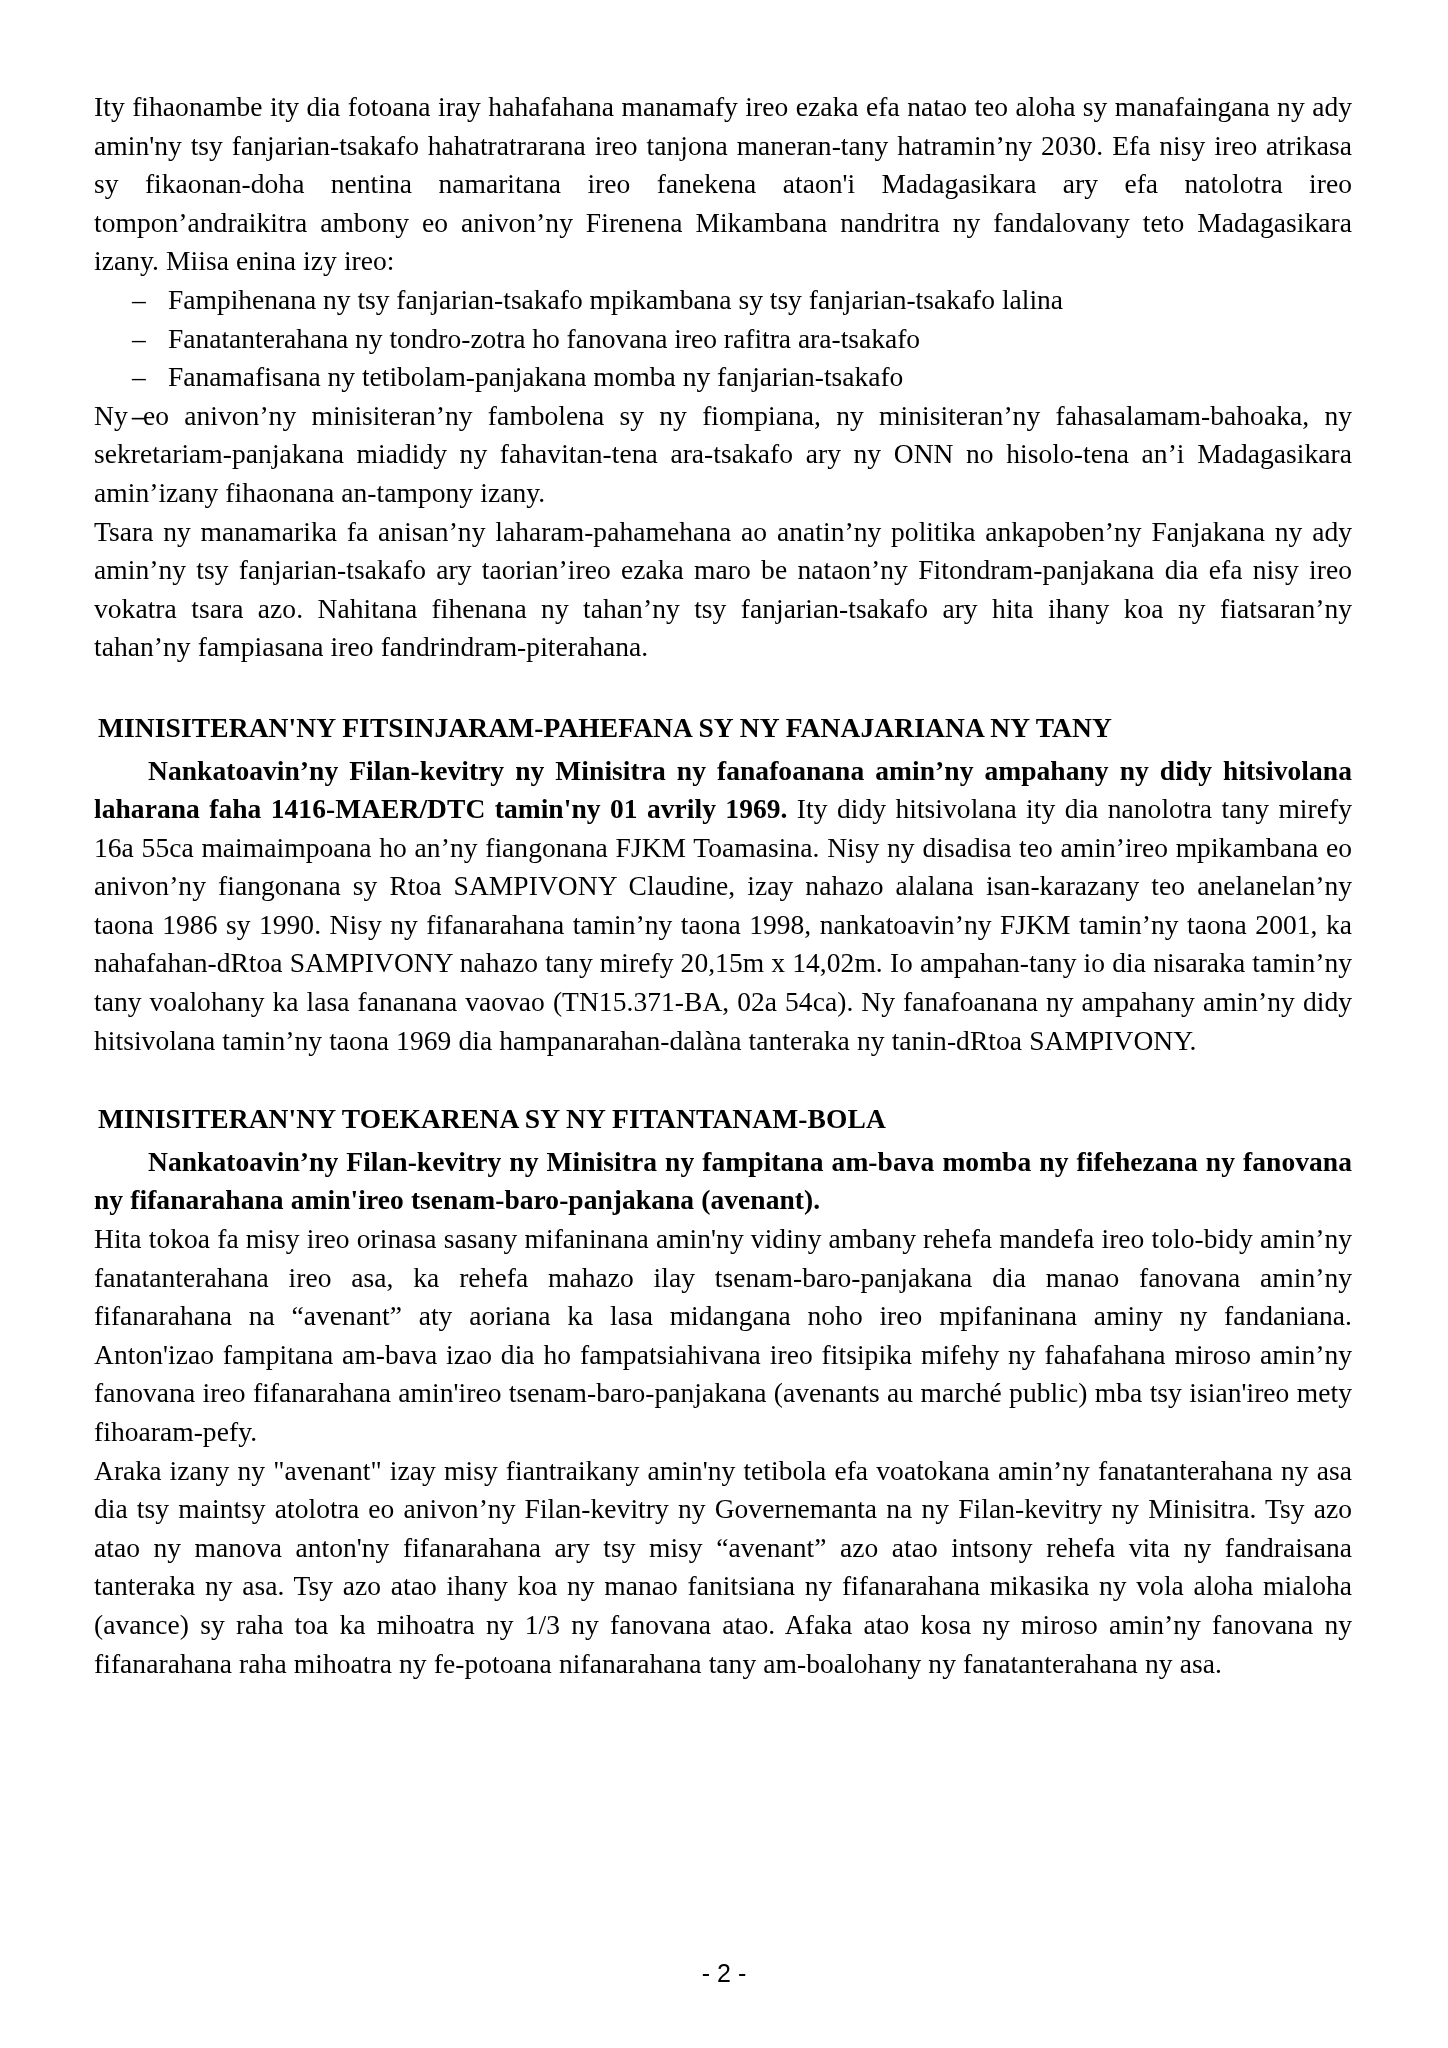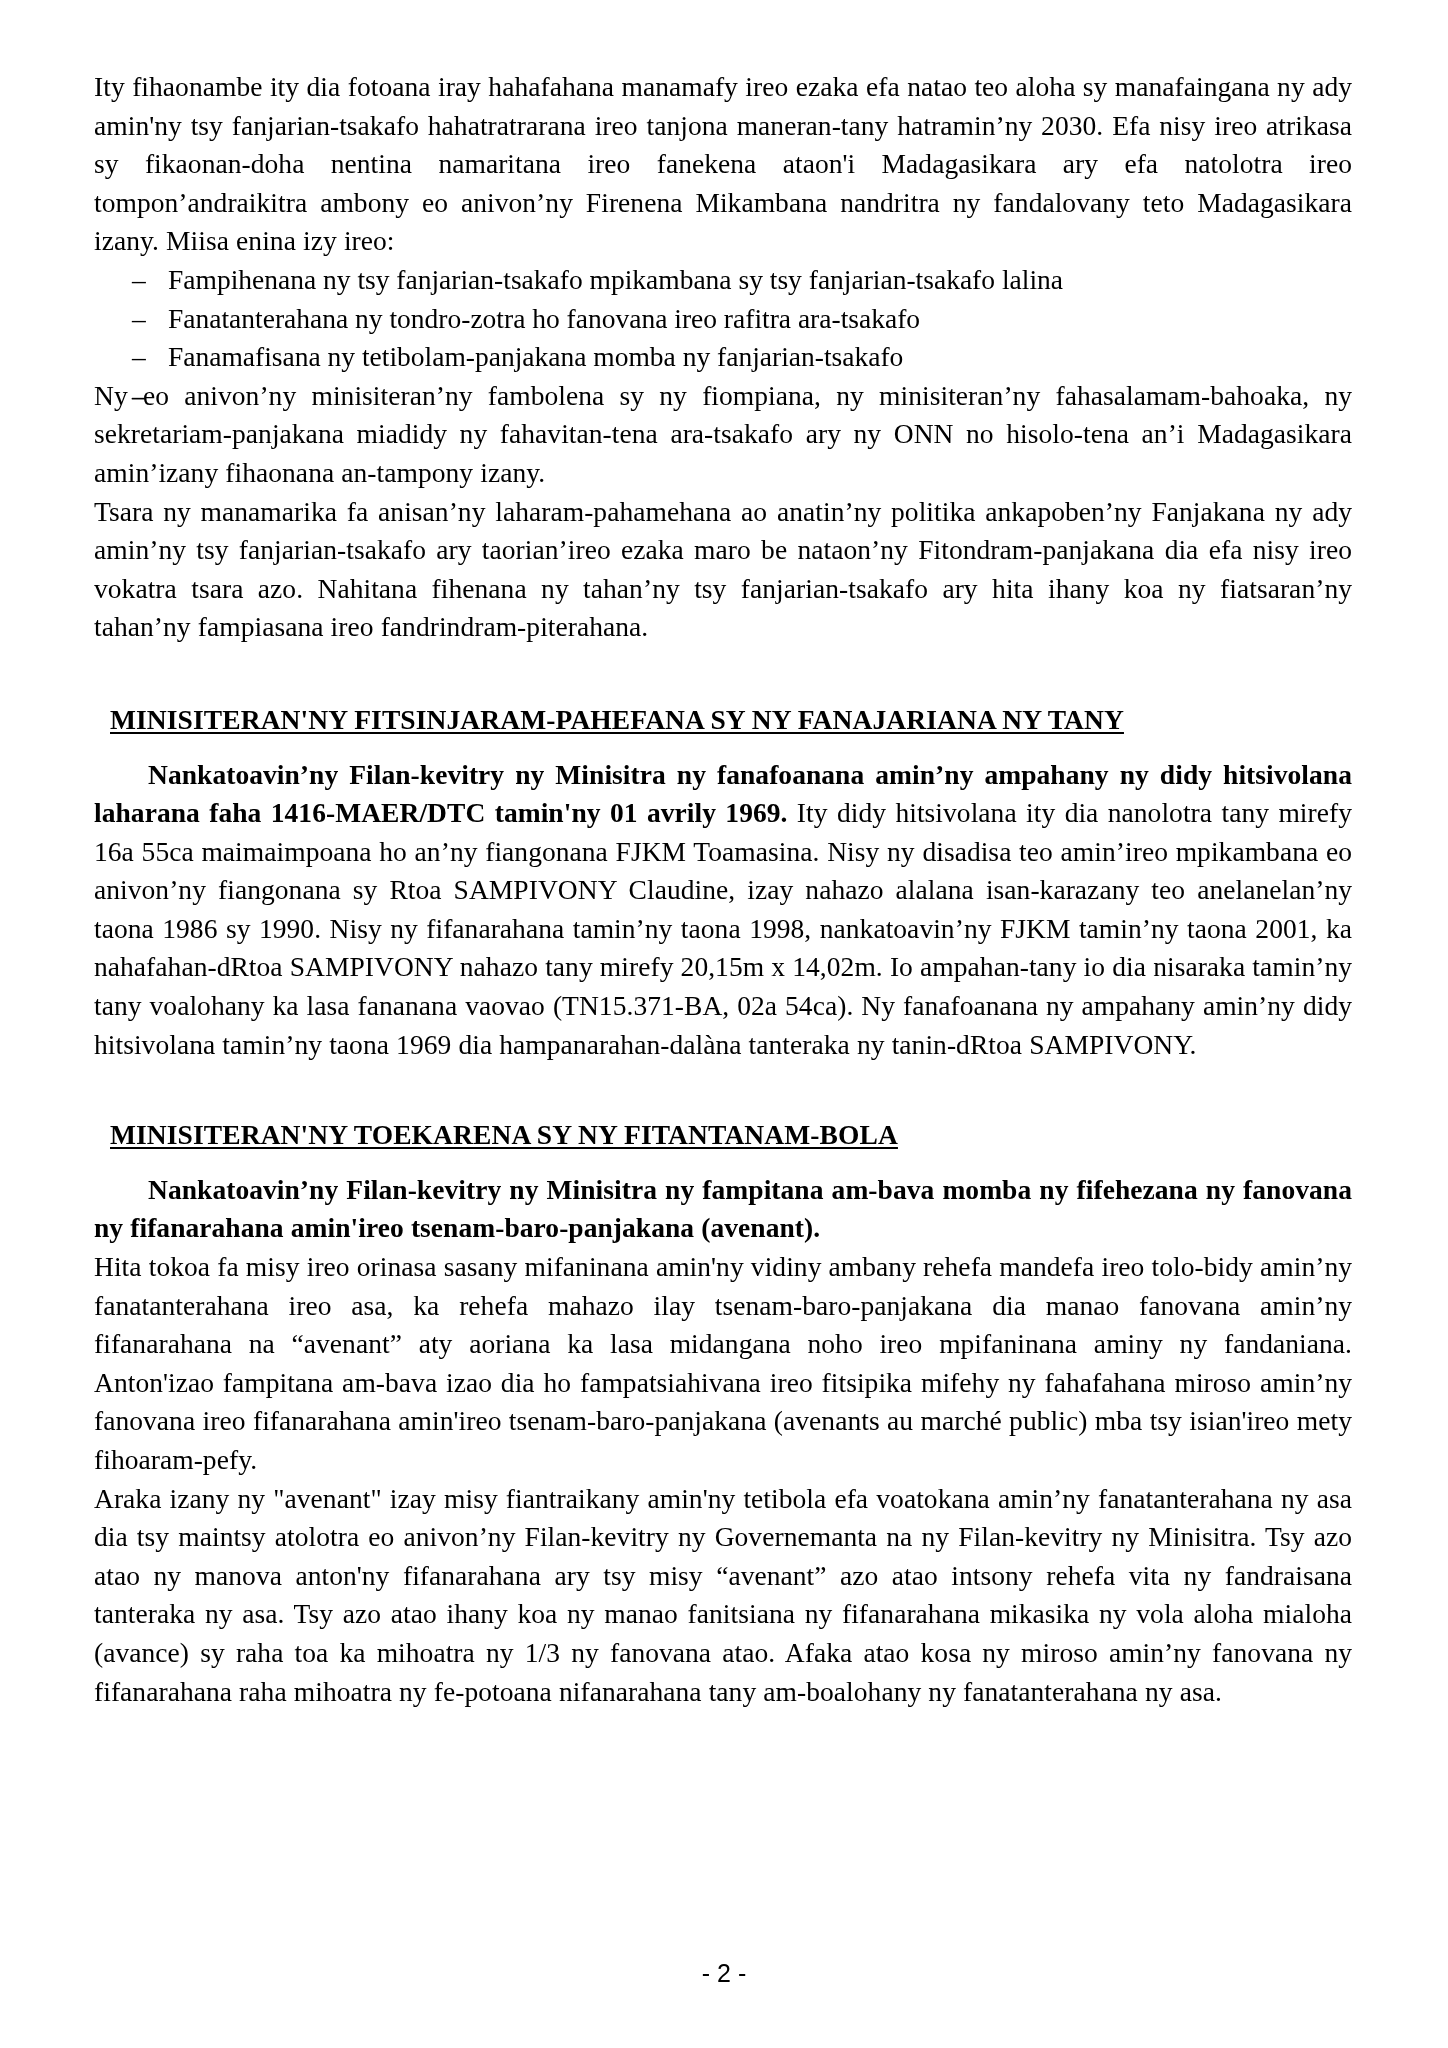--- a/index.html
+++ b/index.html
@@ -12,21 +12,21 @@
     height: 2048px;
     font-family: "Liberation Serif", "DejaVu Serif", serif;
     color: #000000;
     position: relative;
     overflow: hidden;
   }
   .page {
     box-sizing: border-box;
     width: 1448px;
     height: 2048px;
-    padding: 68px 96px 0 94px;
+    padding: 88px 96px 0 94px;
     position: relative;
   }
   .body-text {
     font-size: 27.5px;
     line-height: 38.6px;
     text-align: justify;
     text-justify: inter-word;
     margin: 0;
     letter-spacing: 0.05px;
     word-spacing: 0.2px;
@@ -58,23 +58,22 @@
   .section-gap {
     height: 38px;
   }
   .section-gap-sm {
     height: 36px;
   }
   h2.section-heading {
     font-size: 27.5px;
     line-height: 38.6px;
     font-weight: bold;
-    text-decoration: underline;
     text-underline-offset: 3px;
-    margin: 16px;
+    margin: 4px;
     letter-spacing: 0.1px;
     display: inline-block;
   }
   .heading-wrap {
     margin: 0;
   }
   .bold-lead {
     font-weight: bold;
   }
   .footer {

